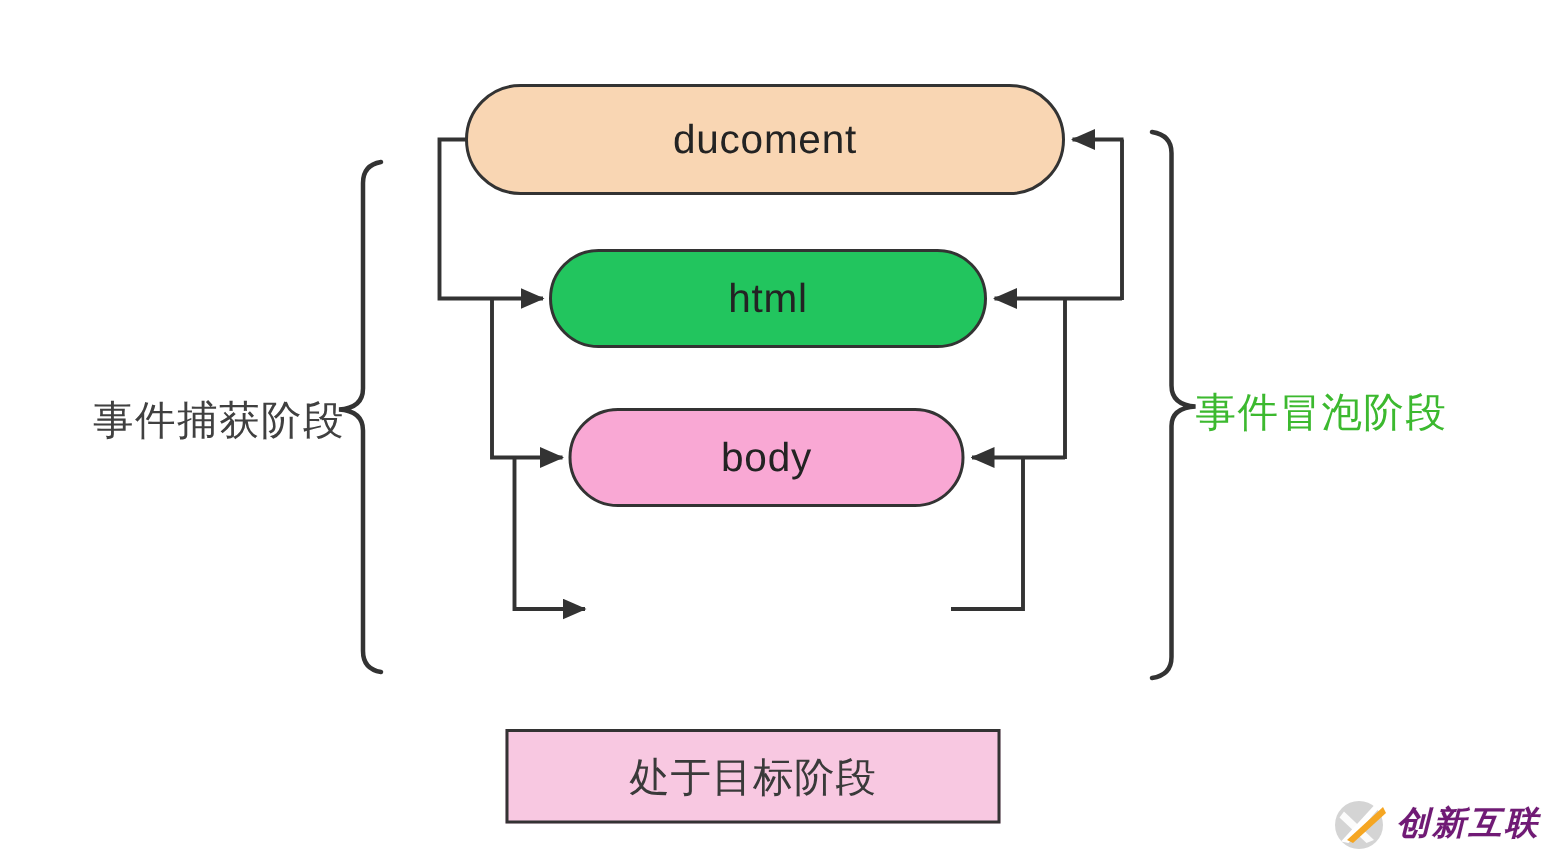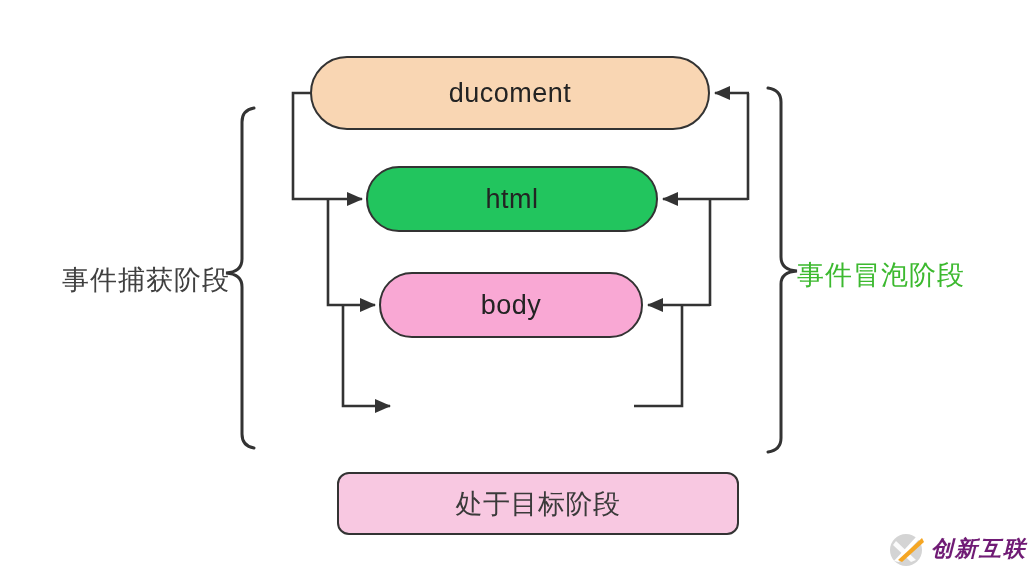--- a/index.html
+++ b/index.html
@@ -37,21 +37,21 @@
     align-items: center;
     justify-content: center;
     font-size: 27px;
     color: #232323;
     letter-spacing: 0.5px;
   }
   .node-document { left:310px; top:56px;  width:400px; height:74px; border-radius:37px; }
   .node-html     { left:366px; top:166px; width:292px; height:66px; border-radius:33px; }
   .node-body     { left:379px; top:272px; width:264px; height:66px; border-radius:33px; }
   .node-div      { left:394px; top:374px; width:240px; height:63px; border-radius:31px; }
-  .node-target   { left:337px; top:472px; width:402px; height:63px; border-radius:12px;
+  .node-target   { left:337px; top:486px; width:330px; height:63px; border-radius:0;
                    border-width:2.4px; color:#3a3a3a; }
   .phase-label {
     position: absolute;
     font-size: 27px;
     letter-spacing: 1px;
     white-space: nowrap;
   }
   .phase-label.capture { left:62px;  top:262px; }
   .phase-label.bubble  { left:797px; top:257px; }
   .watermark {

